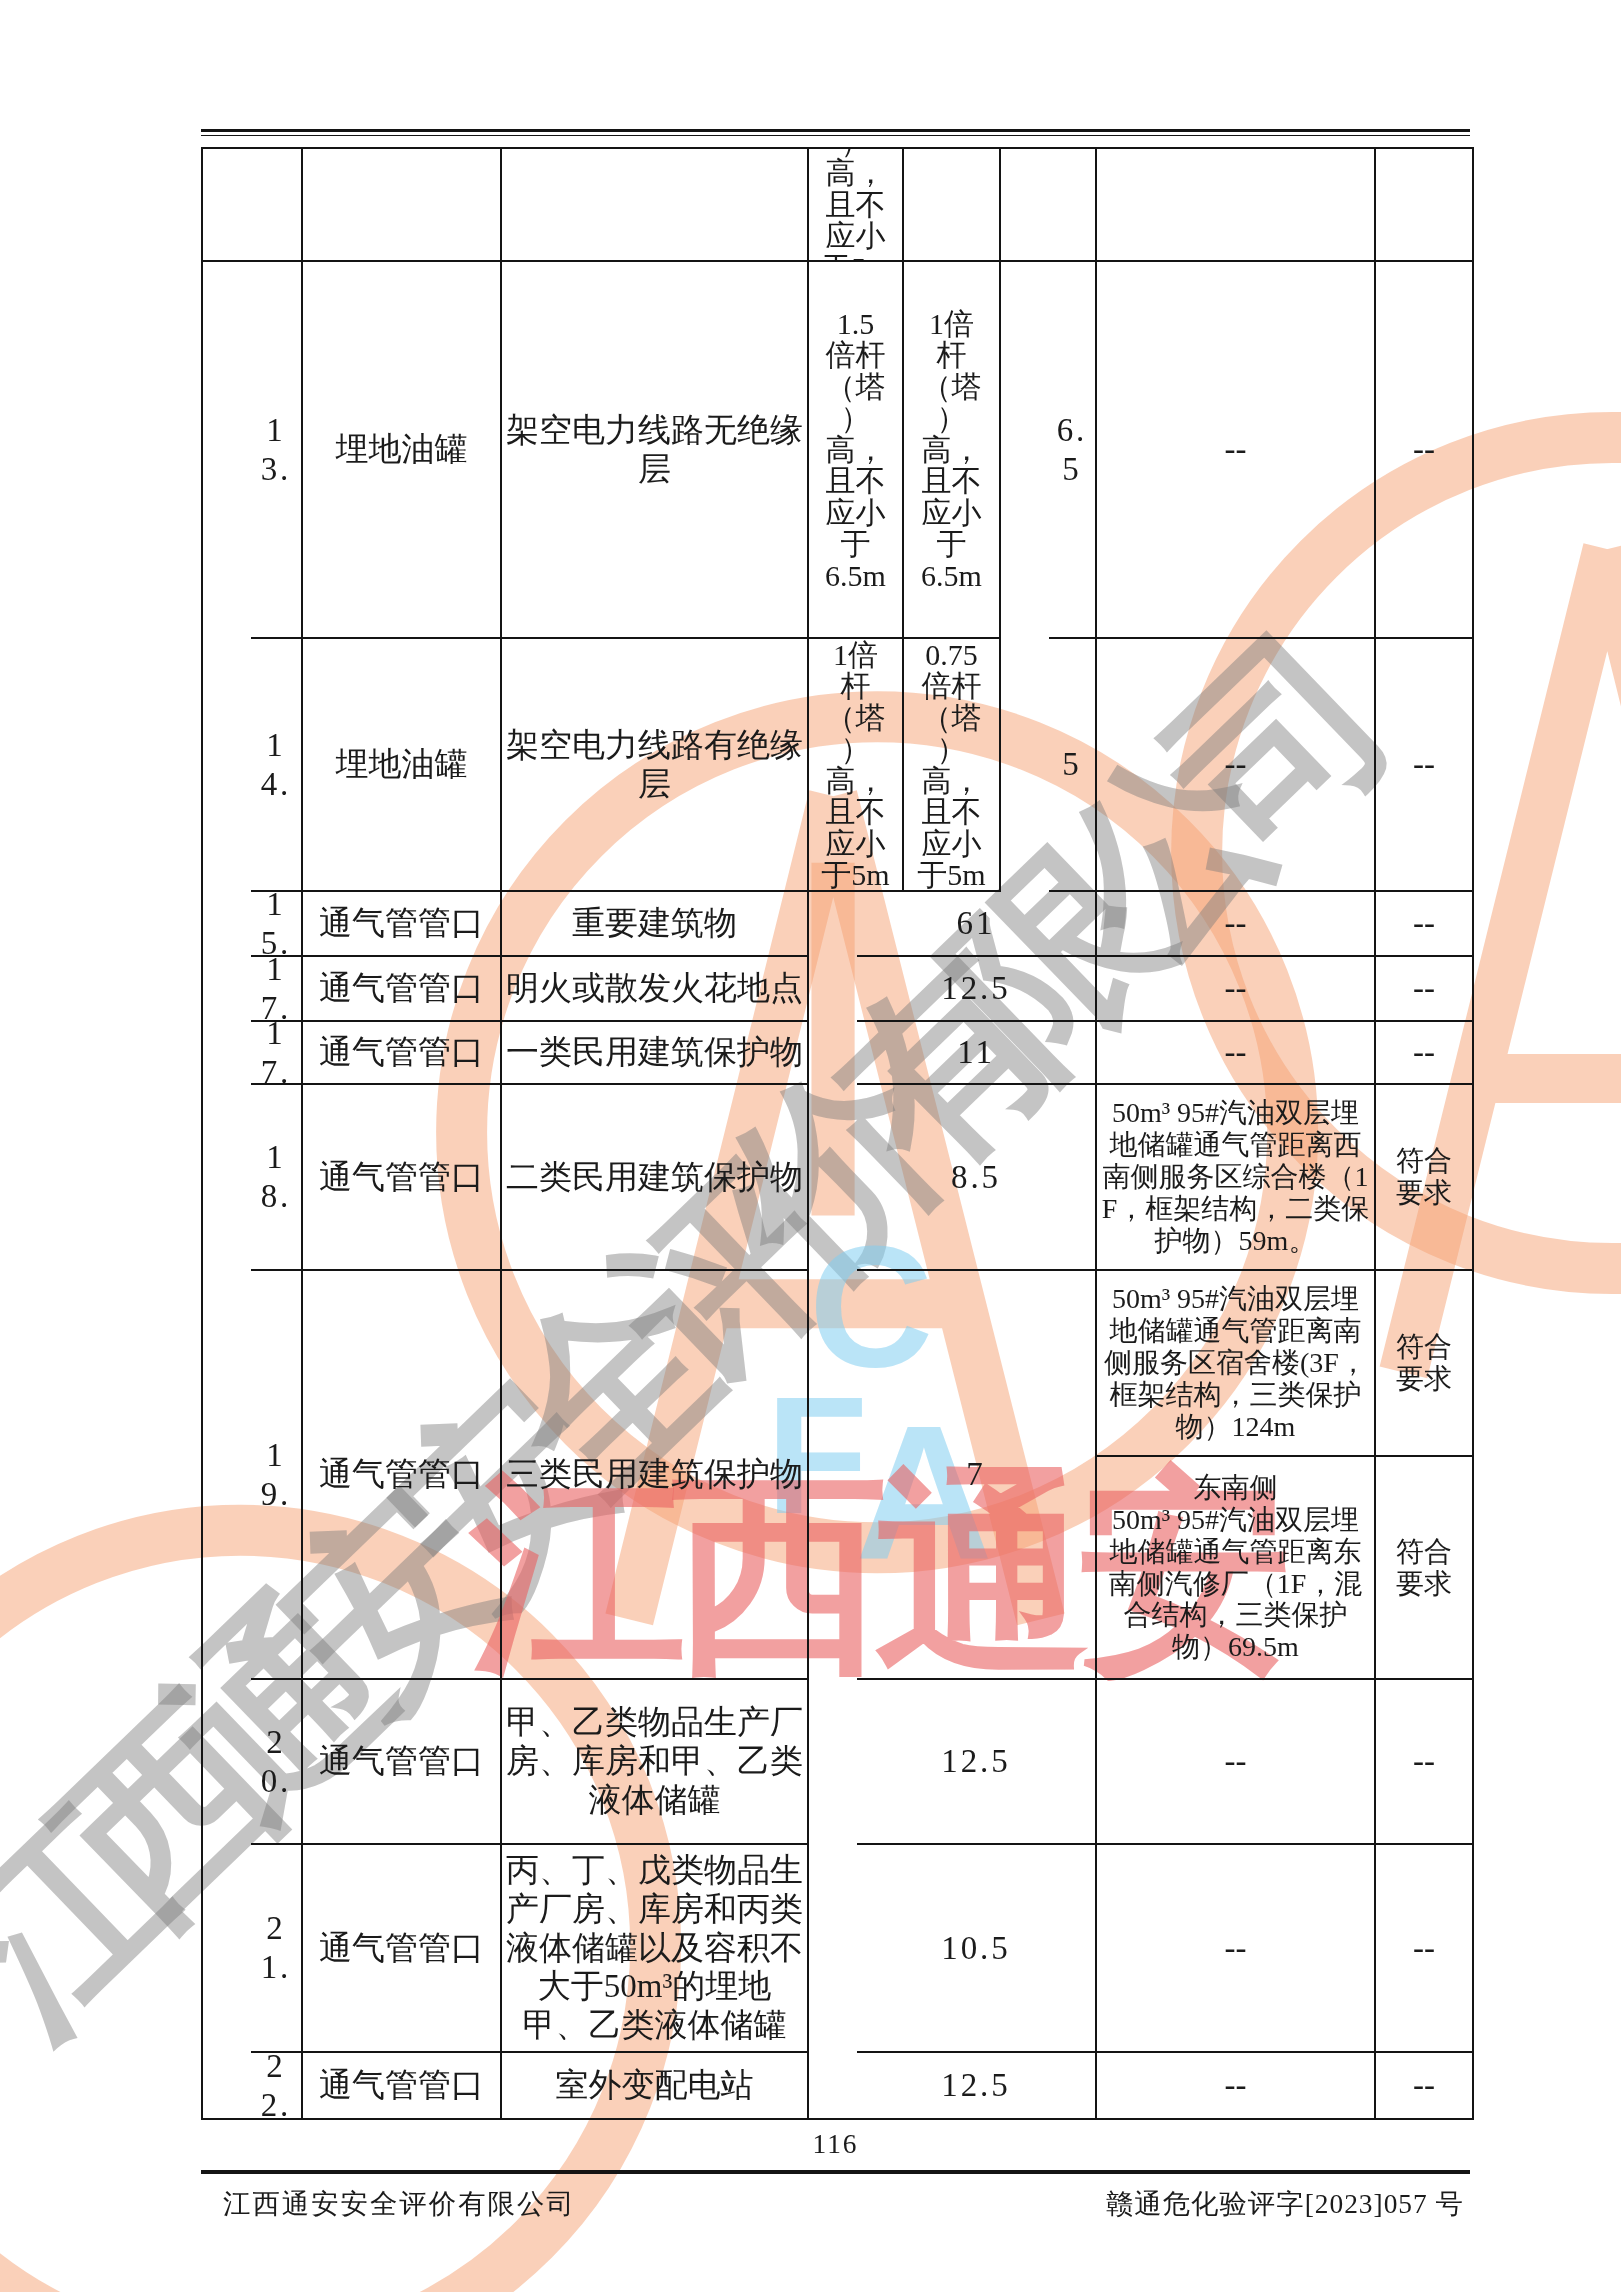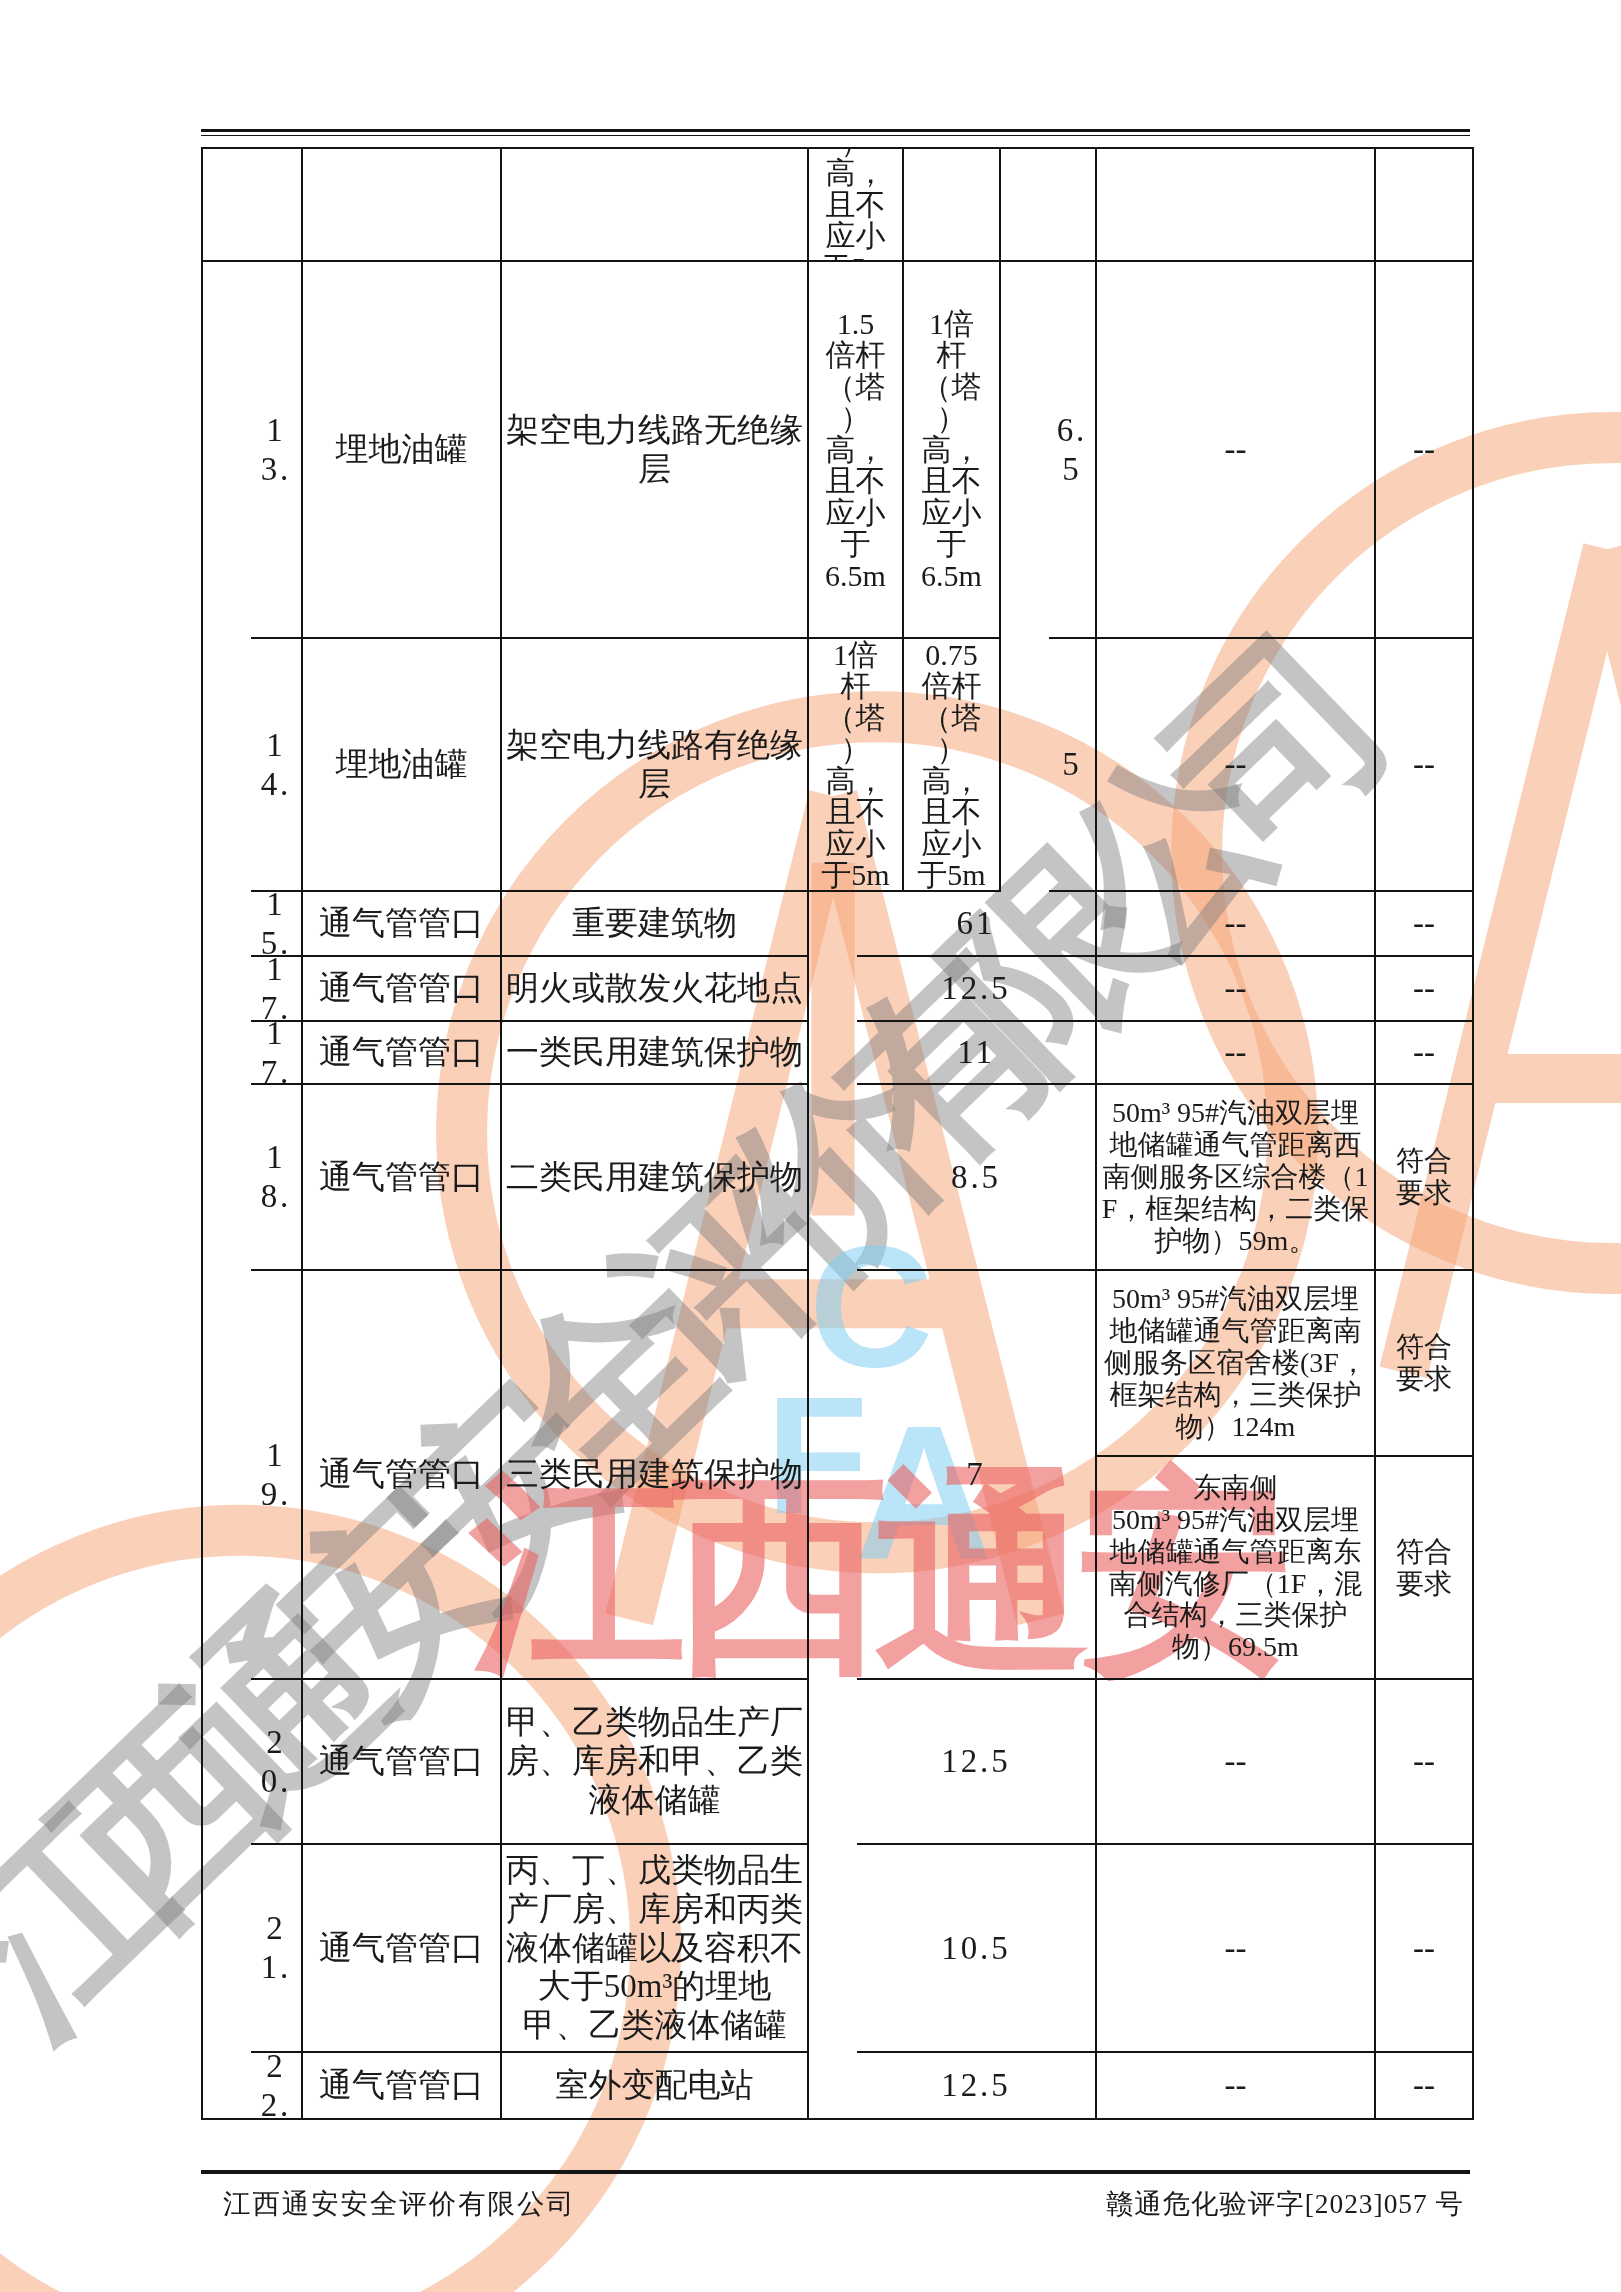--- a/index.html
+++ b/index.html
@@ -220,18 +220,19 @@
 
     <div class="c num lastrow" style="grid-area:12/1">22.</div>
     <div class="c lastrow" style="grid-area:12/2">通气管管口</div>
     <div class="c lastrow" style="grid-area:12/3">室外变配电站</div>
     <div class="c num lastrow" style="grid-area:12/4/13/7">12.5</div>
     <div class="c lastrow" style="grid-area:12/7">--</div>
     <div class="c lastcol lastrow" style="grid-area:12/8">--</div>
 
   </div>
 
+  <div class="page-number">116</div>
   <div class="footer-rule"></div>
   <div class="doc-footer-left">江西通安安全评价有限公司</div>
   <div class="doc-footer-right">赣通危化验评字[2023]057 号</div>
 
 </div>
 
 
 </body></html>

